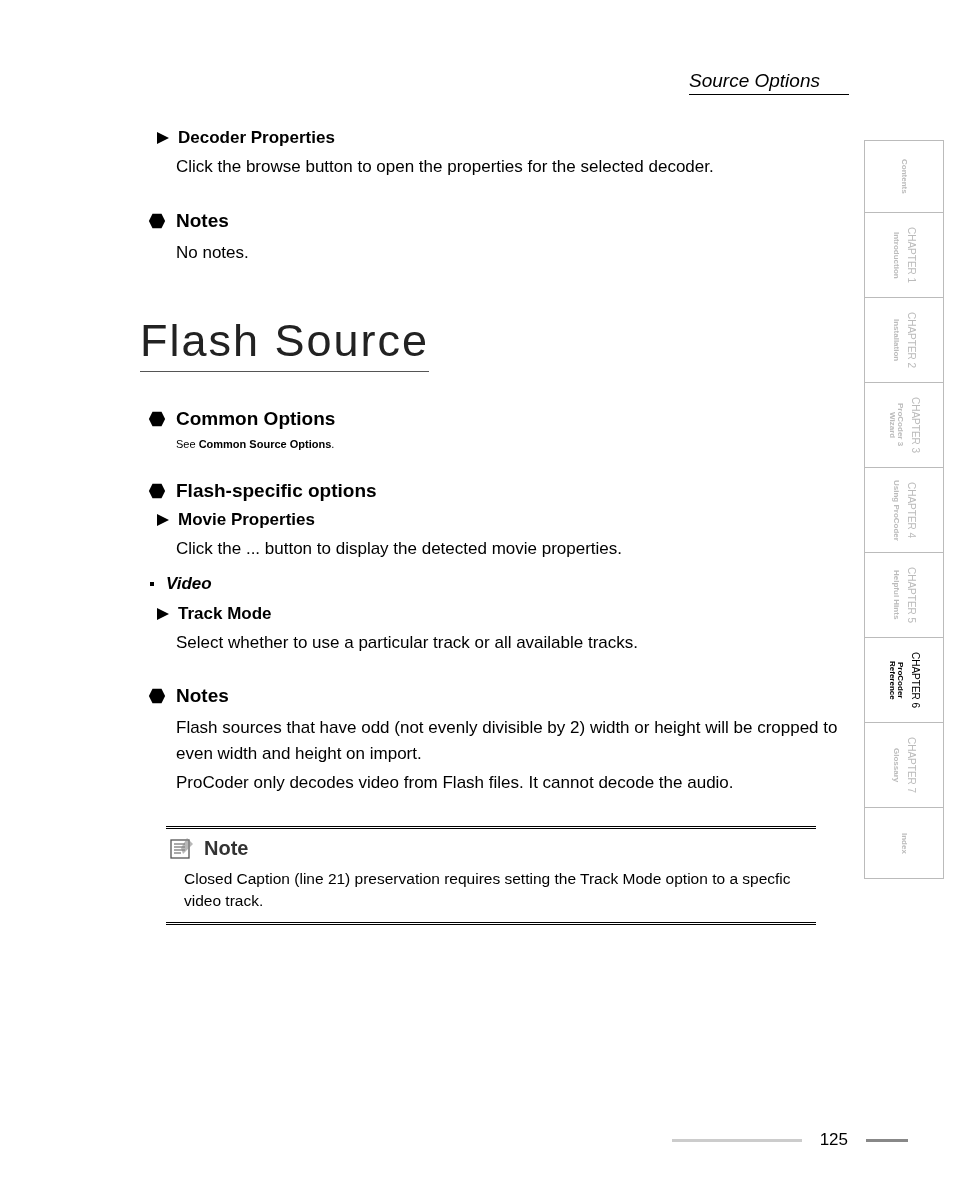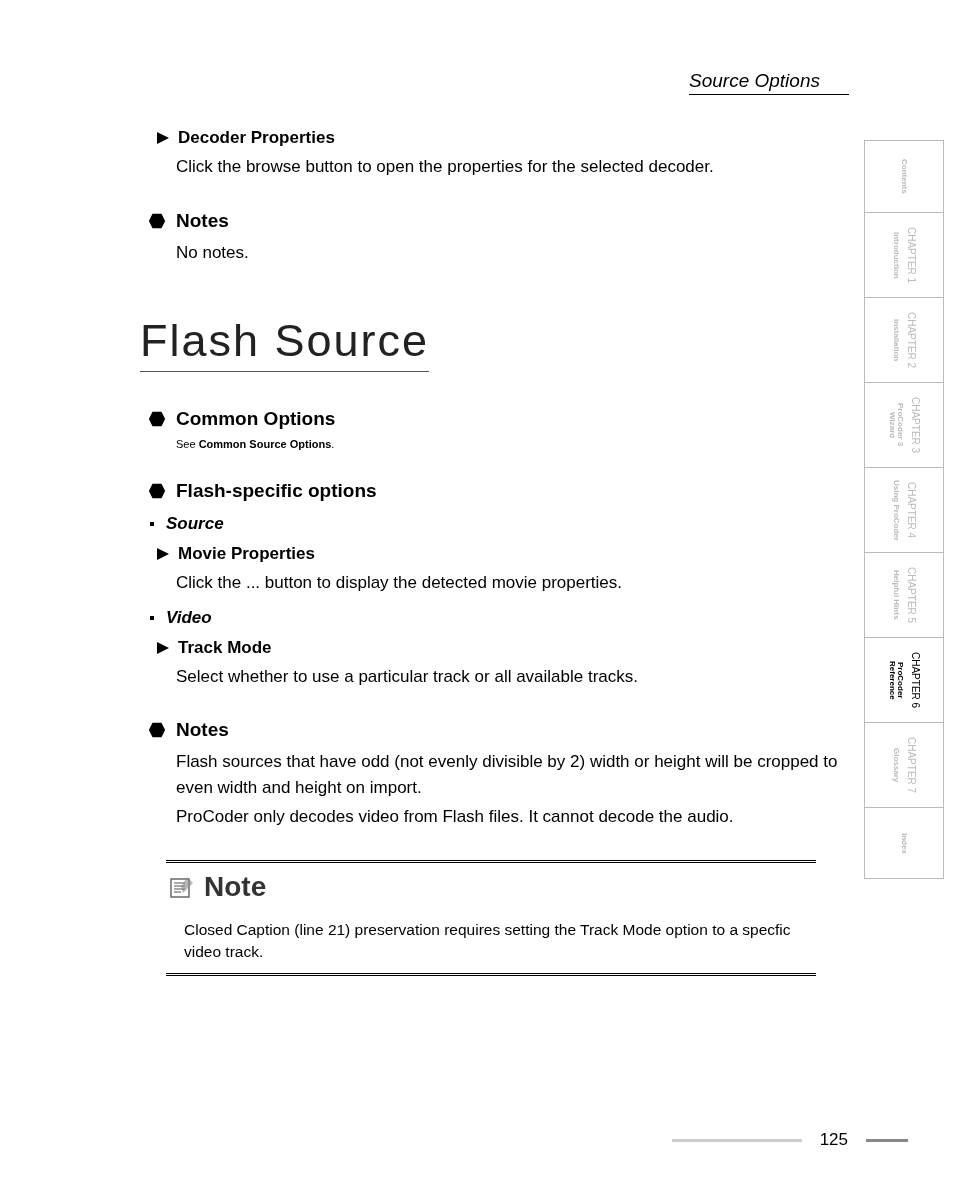--- a/index.html
+++ b/index.html
@@ -105,23 +105,23 @@
     width: 650px;
     border-top: 3px double #000;
     border-bottom: 3px double #000;
     padding: 8px 4px 10px 4px;
   }
   .note-box .note-head {
     display: flex;
     align-items: center;
     gap: 10px;
     font-weight: bold;
-    font-size: 28px;
+    font-size: 20px;
     color: #333;
-    margin-bottom: 16px;
+    margin-bottom: 8px;
   }
   .note-box .note-head .note-icon svg { display: block; }
   .note-box .note-body {
     font-size: 15.5px;
     line-height: 1.45;
     margin-left: 14px;
     color: #000;
   }
 
   
@@ -228,24 +228,20 @@
     
     <div class="hex-heading">
       <span class="hex-icon">
         <svg width="18" height="18" viewBox="0 0 20 20">
             <polygon points="5,2 15,2 19,10 15,18 5,18 1,10" fill="#000"></polygon>
           </svg>
       </span>
       <span>Flash-specific options</span>
     </div>
 
-    <div class="dot-item">
-      <span class="bullet"></span>
-      <span>Source</span>
-    </div>
 
     <div class="arrow-heading">
       <span class="arrow-icon">
         <svg width="14" height="14" viewBox="0 0 14 14">
             <polygon points="1,1 13,7 1,13" fill="#000"></polygon>
           </svg>
       </span>
       <span>Movie Properties</span>
     </div>
     <div class="body-text">Click the ... button to display the detected movie properties.</div>

